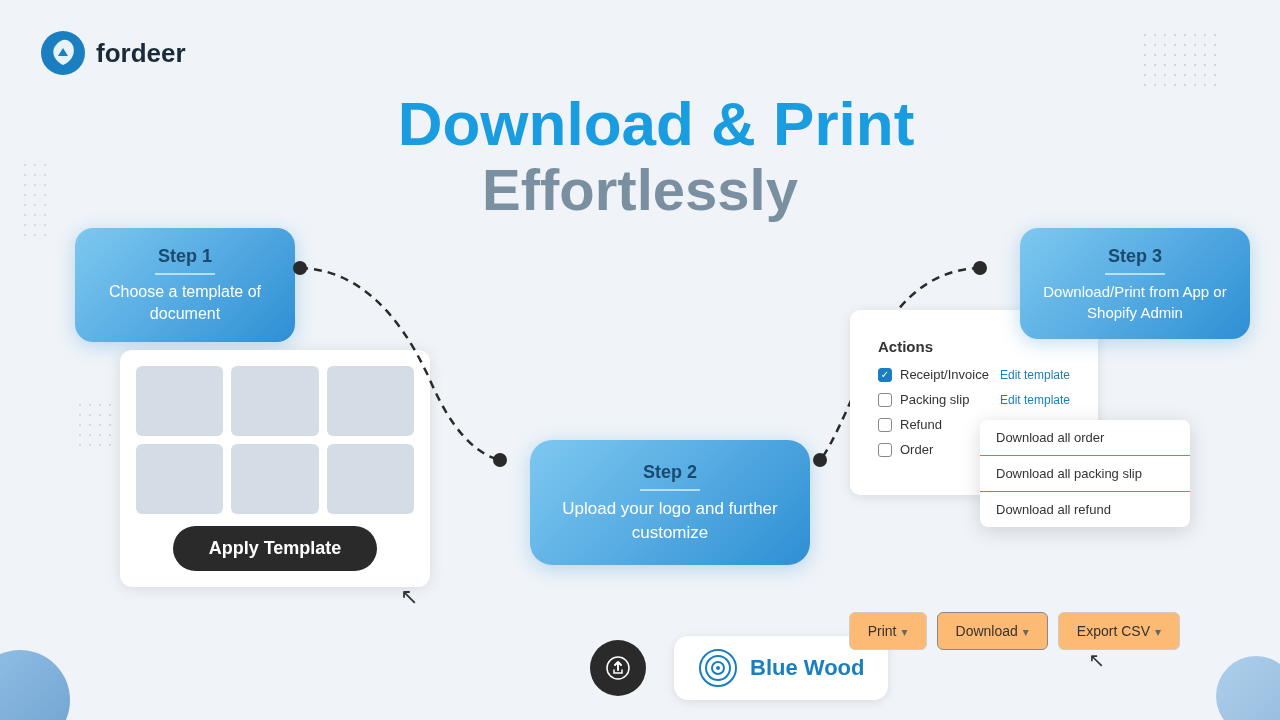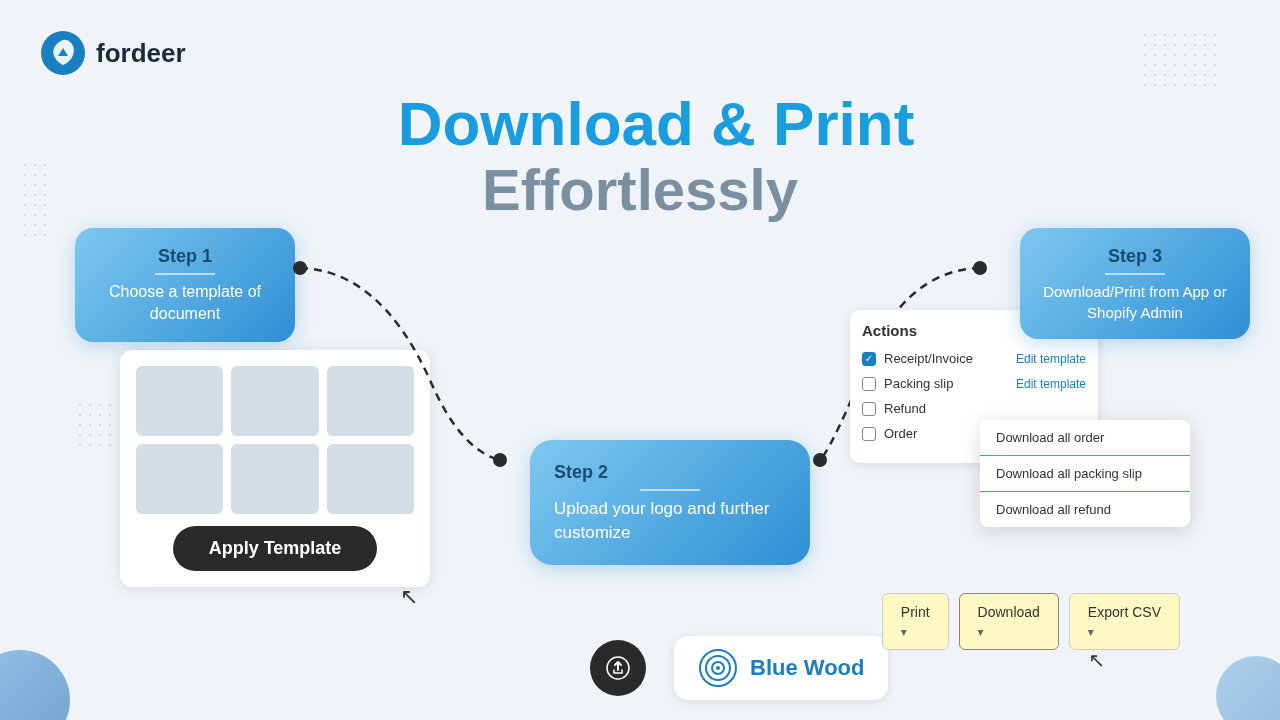--- a/index.html
+++ b/index.html
@@ -176,21 +176,21 @@
     
     .step2-card {
       position: absolute;
       top: 440px;
       left: 530px;
       width: 280px;
       background: linear-gradient(135deg, #7ec8f0, #2e8fd4);
       border-radius: 22px;
       padding: 22px 24px 20px;
       color: white;
-      text-align: left;
+      text-align: center;
       box-shadow: 0 4px 20px rgba(46,143,212,0.3);
     }
     .step2-card .step-label {
       font-size: 18px;
       font-weight: 700;
       color: #1a4a6e;
     }
     .step2-card .step-divider {
       width: 60px;
       height: 2px;
@@ -244,21 +244,21 @@
     }
 
     
     .actions-panel {
       position: absolute;
       top: 310px;
       left: 850px;
       width: 248px;
       background: white;
       border-radius: 10px;
-      padding: 12px;
+      padding: 28px;
       box-shadow: 0 2px 12px rgba(0,0,0,0.1);
     }
     .actions-title {
       font-size: 15px;
       font-weight: 600;
       color: #333;
       margin-bottom: 12px;
     }
     .action-row {
       display: flex;
@@ -321,32 +321,31 @@
     
     .bottom-buttons {
       position: absolute;
       bottom: 70px;
       right: 100px;
       display: flex;
       gap: 10px;
       align-items: center;
     }
     .action-btn {
-      background: #fef9c3;
+      background: #fdba74;
       border: 1px solid #ccc;
       border-radius: 6px;
       padding: 10px 18px;
       font-size: 14px;
       font-weight: 500;
       color: #333;
       cursor: pointer;
       display: flex;
-      align-items: flex-start;
+      align-items: flex-end;
       gap: 5px;
-      flex-direction: column;
     }
     .action-btn-icon {
       font-size: 12px;
       color: #666;
     }
 
     
     .step3-card {
       position: absolute;
       top: 228px;

